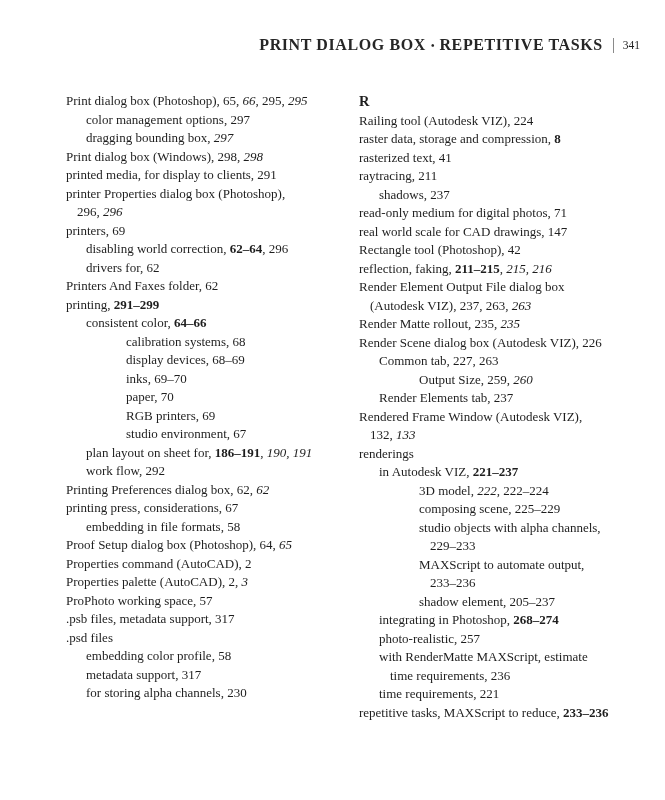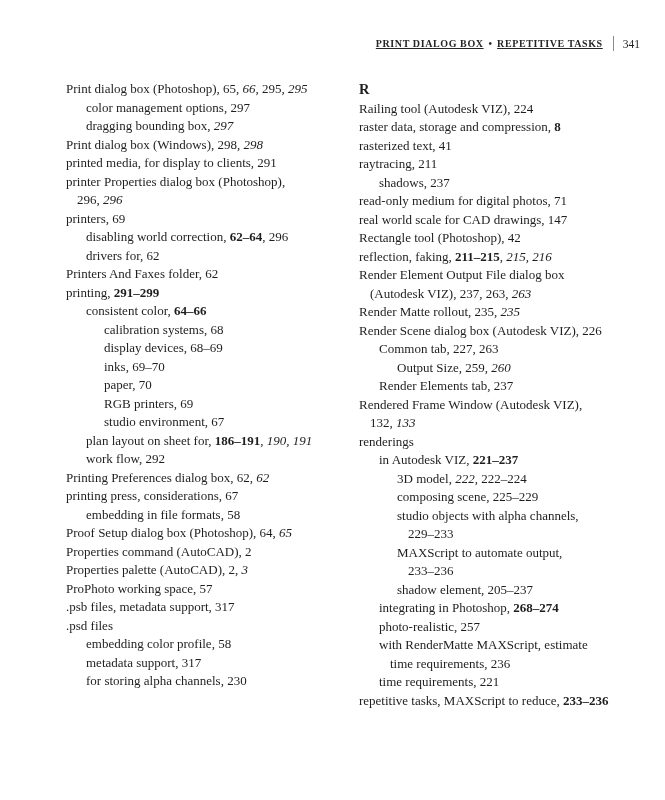--- a/index.html
+++ b/index.html
@@ -15,54 +15,53 @@
     position: absolute; inset: 0;
     background: #ffffff;
   }
   .running-header {
     position: absolute;
     top: 36px; right: 25px;
     display: flex; align-items: center;
     font-family: "Liberation Serif", serif;
   }
   .running-head-text {
-    font-size: 10px; font-weight: 700;
+    font-size: 16px; font-weight: 700;
     letter-spacing: 0.6px; color: #262626;
     white-space: nowrap;
-    text-decoration: underline;
   }
   .running-bullet {
     font-size: 10px; font-weight: 700; color: #262626;
     margin: 0 5px;
   }
   .header-rule {
     width: 0; height: 15px;
     border-left: 1px solid #8a8a8a;
     margin: 0 9px 0 10px;
   }
   .page-number {
     font-size: 11.5px; font-weight: 400; color: #1e1e1e;
   }
   .content {
     position: absolute;
-    top: 80px; left: 66px; right: 20px;
+    top: 92px; left: 66px; right: 20px;
     display: flex;
   }
   .col { flex: 0 0 auto; }
   .col-left  { width: 293px; }
   .col-right { width: 286px; }
   .index-line {
     font-size: 13px;
     line-height: 18.5px;
     white-space: nowrap;
     color: #1e1e1e;
   }
   .ind0 { margin-left: 0; }
   .ind1 { margin-left: 20px; }
-  .ind2 { margin-left: 38px; }
+  .ind2 { margin-left: 60px; }
   .cont { padding-left: 11px; }
   .seg-b { font-weight: 700; }
   .seg-i { font-style: italic; }
   .section-head span { font-size: 14.5px; font-weight: 700; }
 </style>
 </head>
 <body>
 
 <div class="page">
 

